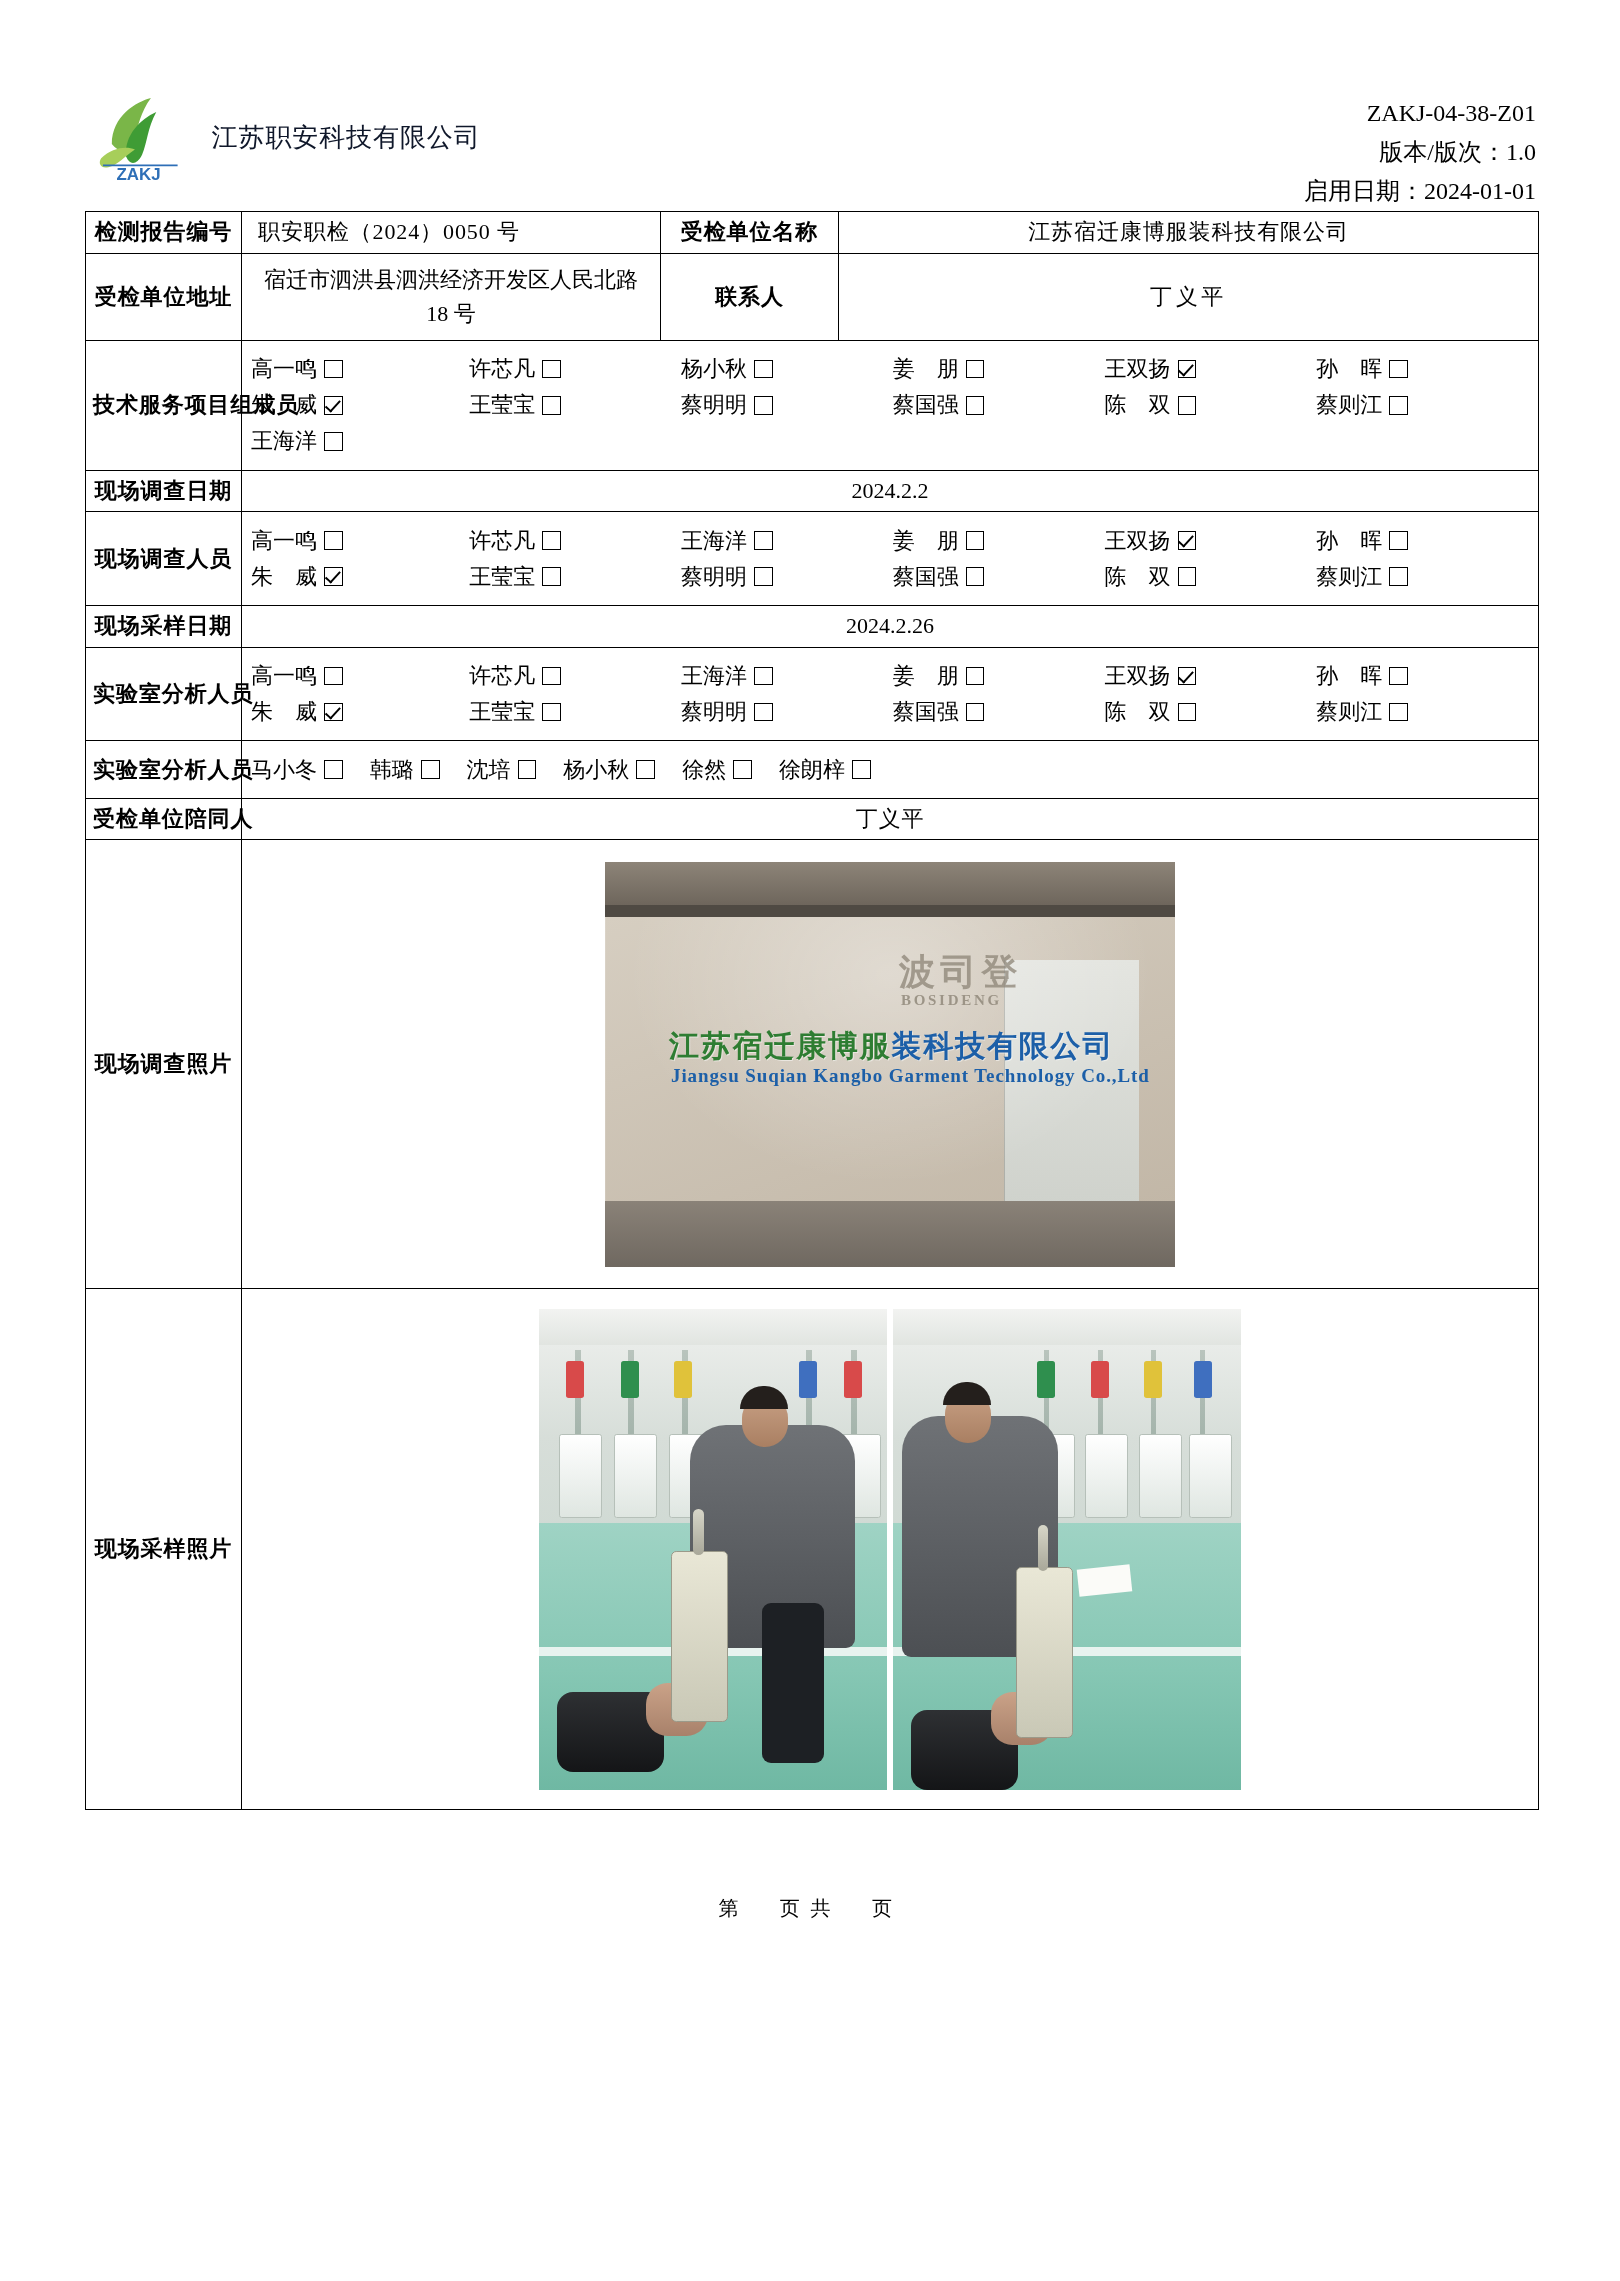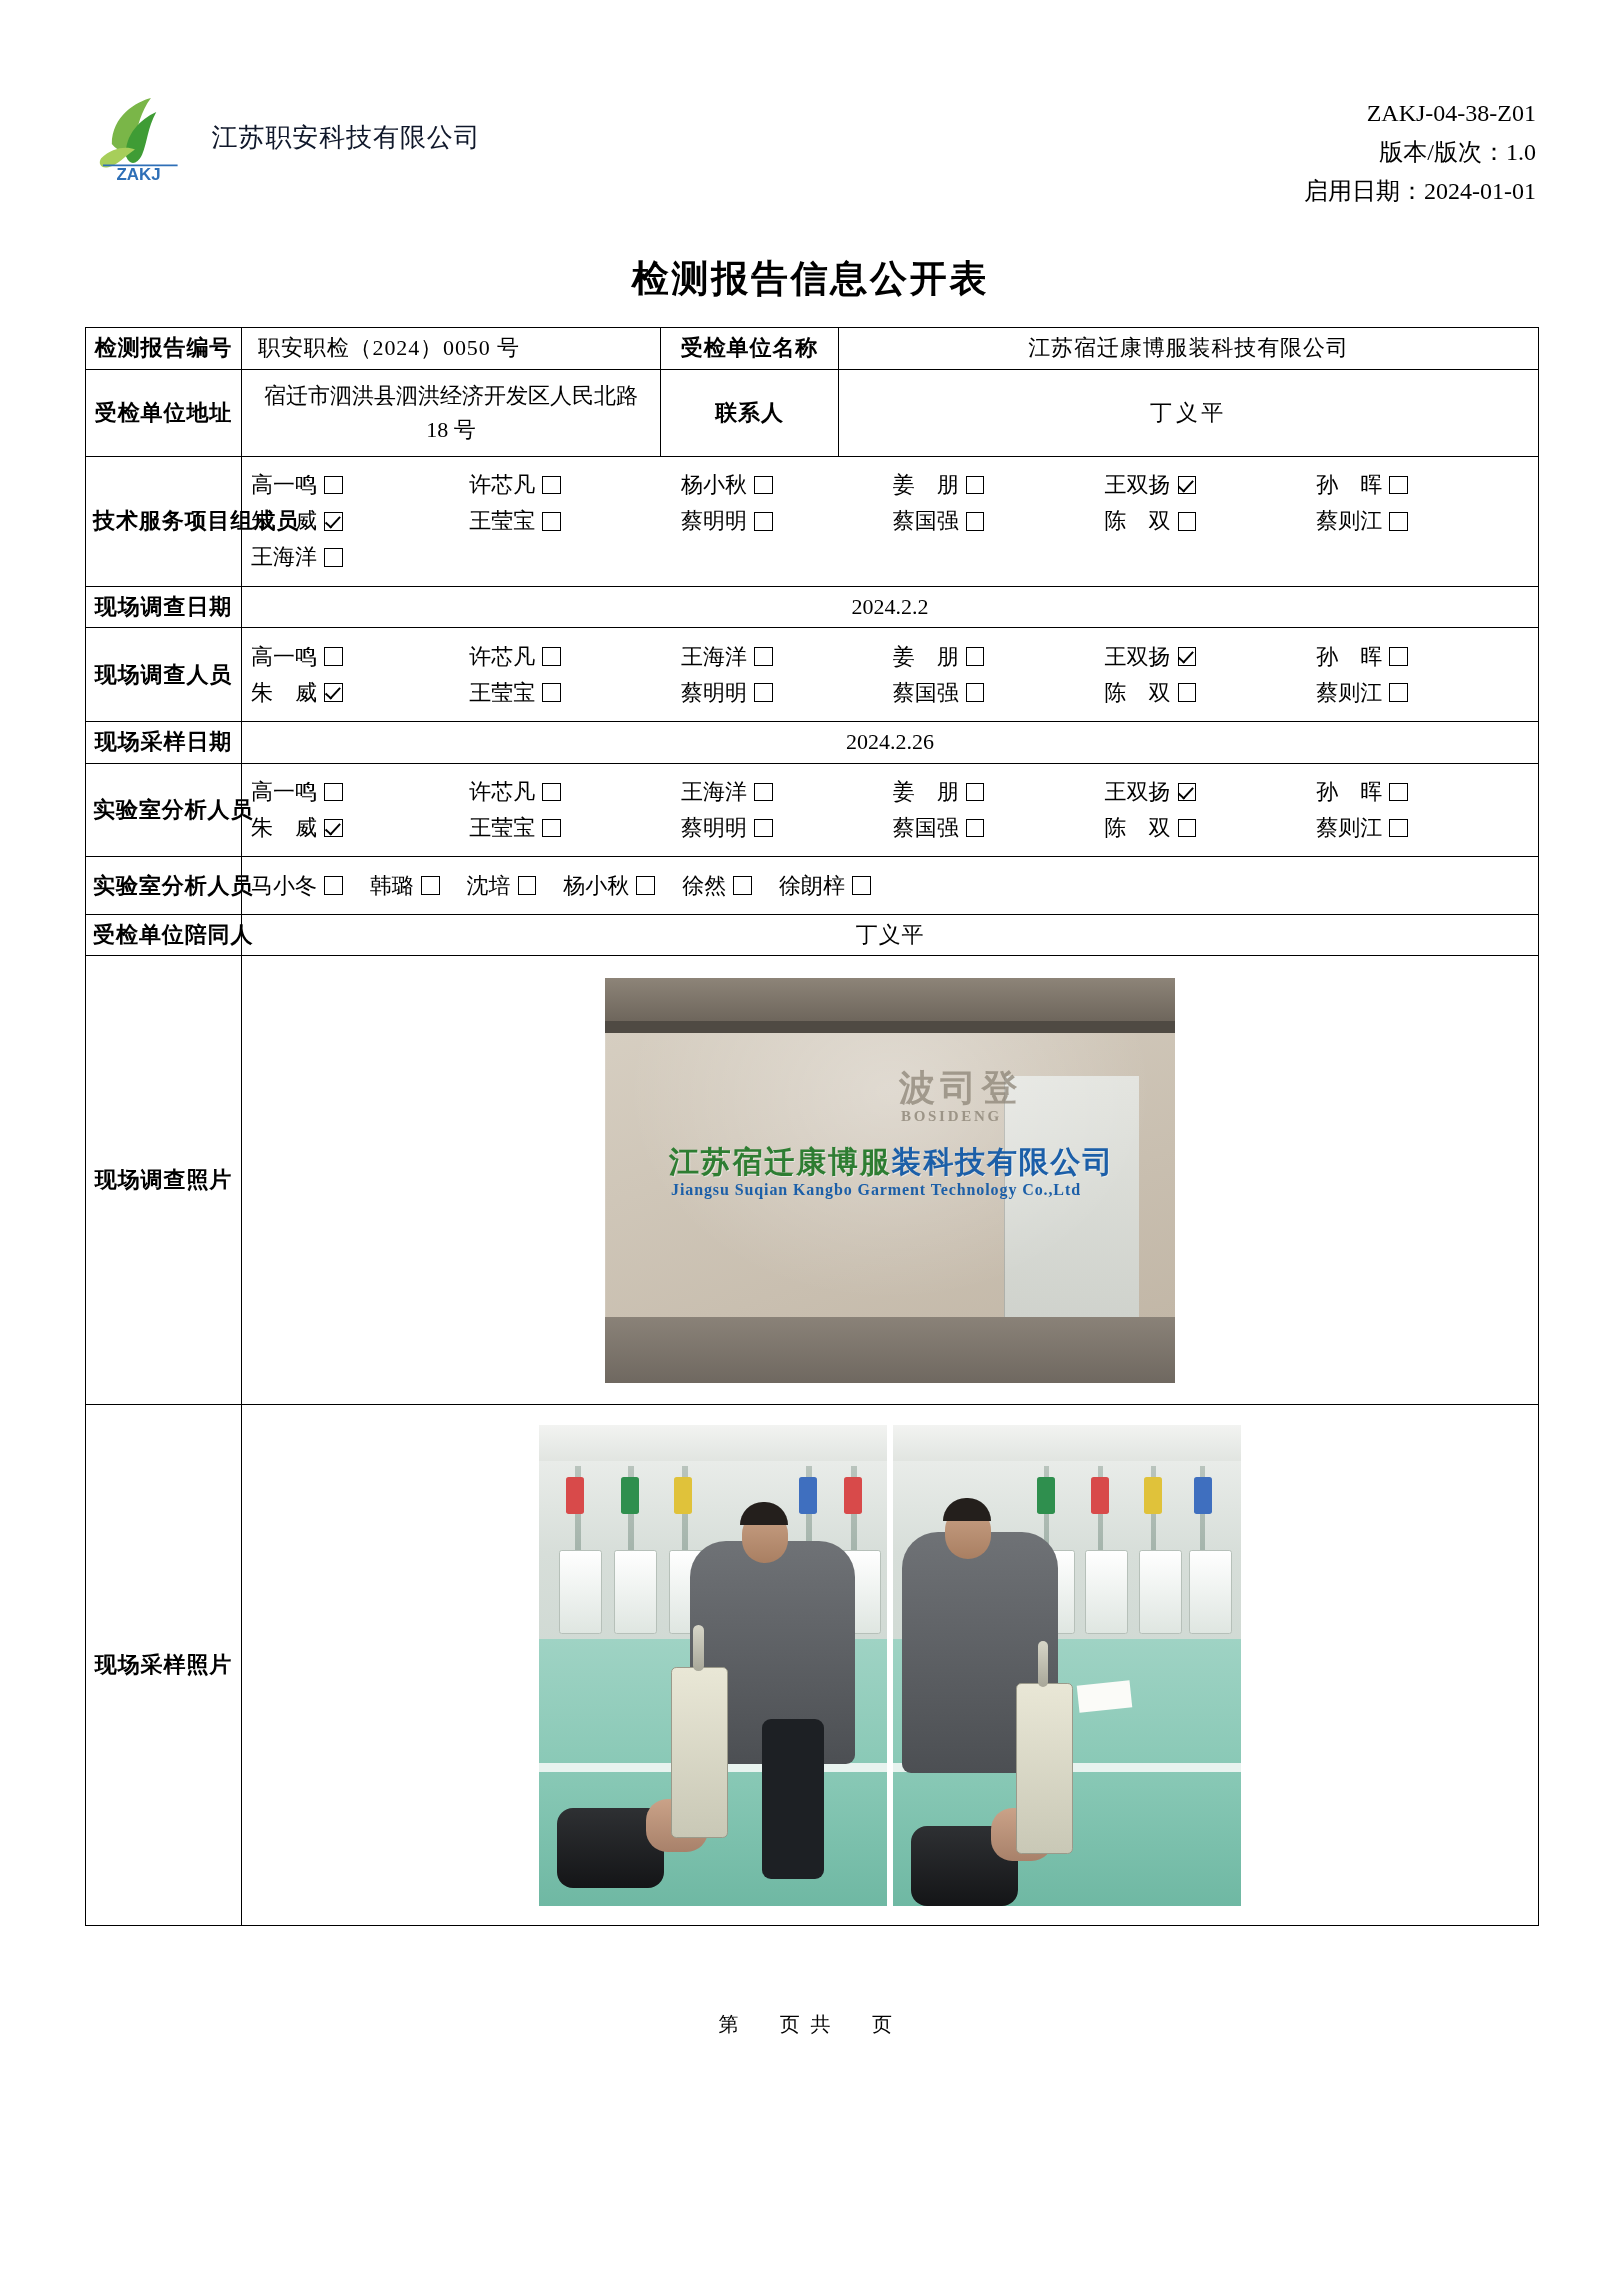--- a/index.html
+++ b/index.html
@@ -213,21 +213,21 @@
   .sp-name-cn {
     position:absolute; left:64px; top:164px;
     font-size:30px; font-weight:bold; letter-spacing:1.8px;
     color:#1c5fa8;
     text-shadow: 0.9px 0.9px 0 rgba(255,255,255,.5);
     white-space:nowrap;
   }
   .sp-name-cn .grn { color:#2e7d32; }
   .sp-name-en {
     position:absolute; left:66px; top:203px;
-    font-size:16px; font-weight:bold; letter-spacing:0.9px;
+    font-size:19px; font-weight:bold; letter-spacing:0.9px;
     color:#1c5fa8;
     white-space:nowrap;
   }
   .sp-glow {
     position:absolute; left:0; top:55px; width:100%; height:285px;
     background: radial-gradient(ellipse at 50% 20%, rgba(255,255,255,.35), rgba(255,255,255,0) 65%);
     pointer-events:none;
   }
 
   
@@ -341,21 +341,20 @@
       </div>
       <div class="brand-name">江苏职安科技有限公司</div>
     </div>
     <div class="header-right">
       <div>ZAKJ-04-38-Z01</div>
       <div>版本/版次：1.0</div>
       <div>启用日期：2024-01-01</div>
     </div>
   </div>
 
-  <div class="doc-title">检测报告信息公开表</div>
 
   <table class="main">
     <colgroup>
       <col style="width:156px">
       <col style="width:419px">
       <col style="width:178px">
       <col style="width:700px">
     </colgroup>
     <tbody>
       <tr>

